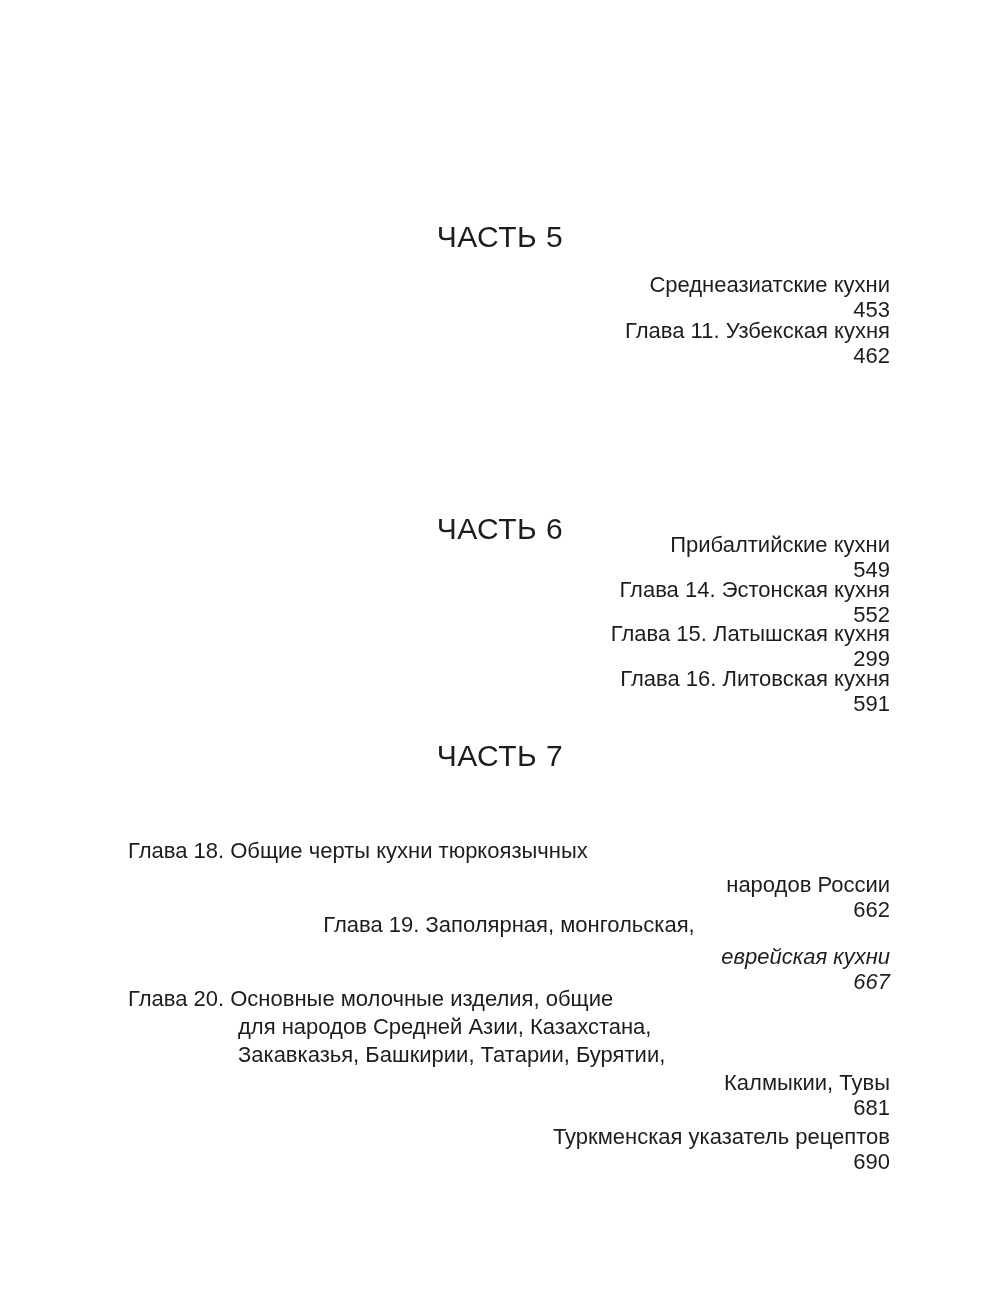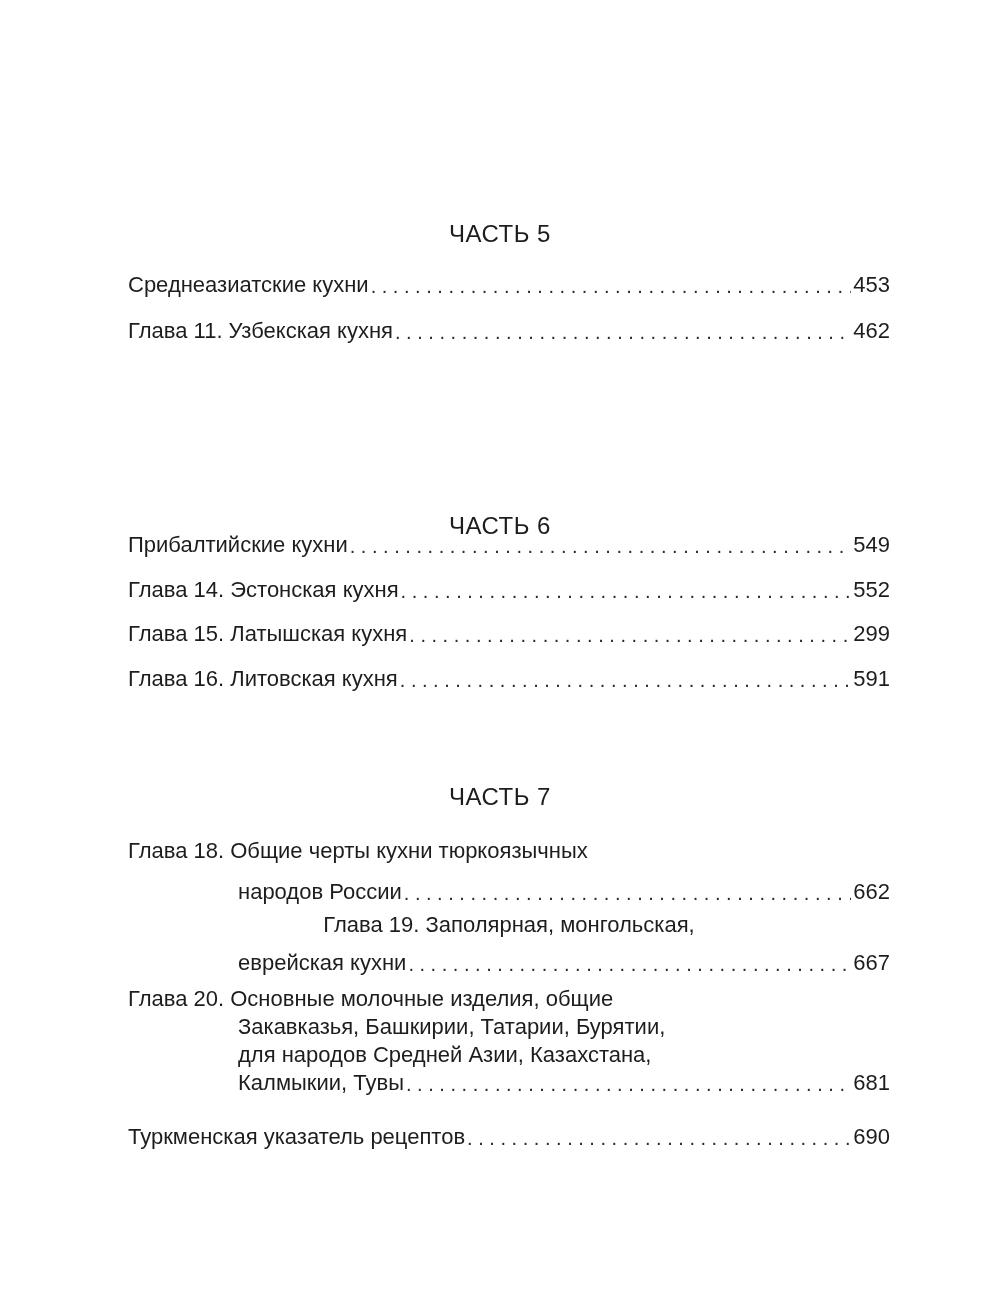--- a/index.html
+++ b/index.html
@@ -1,22 +1,22 @@
 <!DOCTYPE html>
 <html><head>
 <meta charset="utf-8">
 <style>
   html, body { margin:0; padding:0; background:#ffffff; }
   body { width:1000px; height:1300px; position:relative; overflow:hidden;
          font-family:"Liberation Sans", "DejaVu Sans", sans-serif; color:#1d1d1d; }
   .page { position:absolute; left:0; top:0; width:1000px; height:1300px; }
   .part-title { position:absolute; left:0; width:1000px; text-align:center;
-                font-size:24px; letter-spacing:0.5px; color:#1d1d1d; }
+                font-size:30px; letter-spacing:0.5px; color:#1d1d1d; }
   .entry { position:absolute; left:128px; width:762px; font-size:22px; line-height:25px; }
-  .row { display:flex; align-items:flex-end; height:25px; white-space:nowrap; }
+  .row { display:flex; align-items:flex-end; height:25px; white-space:nowrap;flex-direction:column; }
   .row .lbl { flex:none; }
   .row .dots { flex:1 1 auto; overflow:hidden; margin:0 2px; letter-spacing:3.4px;
                color:#2a2a2a; font-size:20px; line-height:22px; }
   .row .dots::before { content:". . . . . . . . . . . . . . . . . . . . . . . . . . . . . . . . . . . . . . . . . . . . . . . . . . . . . . . . . . . . . . . . . . . . . . . . . . . . . . . . . . . . . . . . . . . . . . . . . . . . . . . . . . . . . . . . . . . . . . . . . . . . . . . . . . . . . . . . . . . . . . . . . . . . . . . . . . . . ";
                       letter-spacing:0; }
   .row .pg { flex:none; }
   .cont { padding-left:110px; }
   .line { height:25px; white-space:nowrap; }
 </style>
 </head>
@@ -65,45 +65,45 @@
       </div>
   </div>
   <div class="entry" style="top:666px;">
     <div class="row">
         <span class="lbl">Глава 16. Литовская кухня</span>
         <span class="dots"></span>
         <span class="pg">591</span>
       </div>
   </div>
 
-  <div class="part-title" style="top:783px;">ЧАСТЬ 7</div>
+  <div class="part-title" style="top:739px;">ЧАСТЬ 7</div>
 
 
   <div class="entry" style="top:838px;">
     <div class="line">Глава 18. Общие черты кухни тюркоязычных</div>
-    <div class="row cont" style="margin-top:16px;">
+    <div class="row cont" style="margin-top:9px;">
         <span class="lbl">народов России</span>
         <span class="dots"></span>
         <span class="pg">662</span>
       </div>
   </div>
 
   <div class="entry" style="top:912px;text-align:center;">
     <div class="line">Глава 19. Заполярная, монгольская,</div>
-    <div class="row cont" style="margin-top:13px;">
+    <div class="row cont" style="margin-top:7px;font-style:italic;">
         <span class="lbl">еврейская кухни</span>
         <span class="dots"></span>
         <span class="pg">667</span>
       </div>
   </div>
 
   <div class="entry" style="top:986px;">
     <div class="line">Глава 20. Основные молочные изделия, общие</div>
+    <div class="line cont" style="margin-top:3px;">для народов Средней Азии, Казахстана,</div>
     <div class="line cont" style="margin-top:3px;">Закавказья, Башкирии, Татарии, Бурятии,</div>
-    <div class="line cont" style="margin-top:3px;">для народов Средней Азии, Казахстана,</div>
     <div class="row cont" style="margin-top:3px;">
         <span class="lbl">Калмыкии, Тувы</span>
         <span class="dots"></span>
         <span class="pg">681</span>
       </div>
   </div>
 
   <div class="entry" style="top:1124px;">
     <div class="row">
         <span class="lbl">Туркменская указатель рецептов</span>

